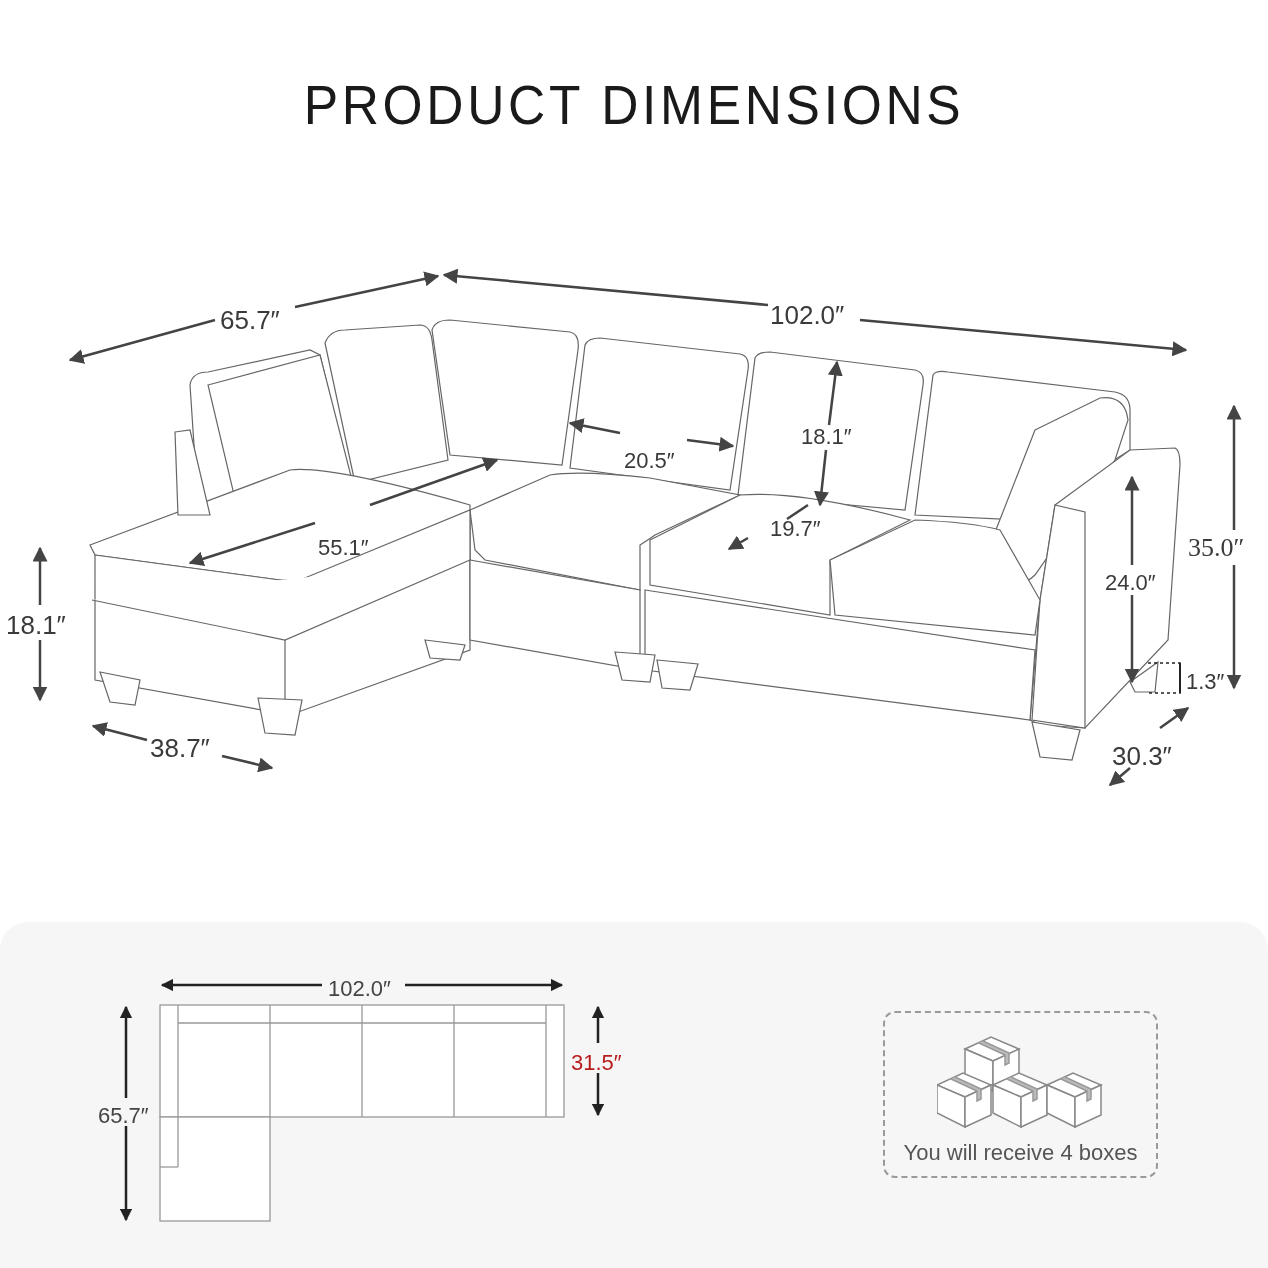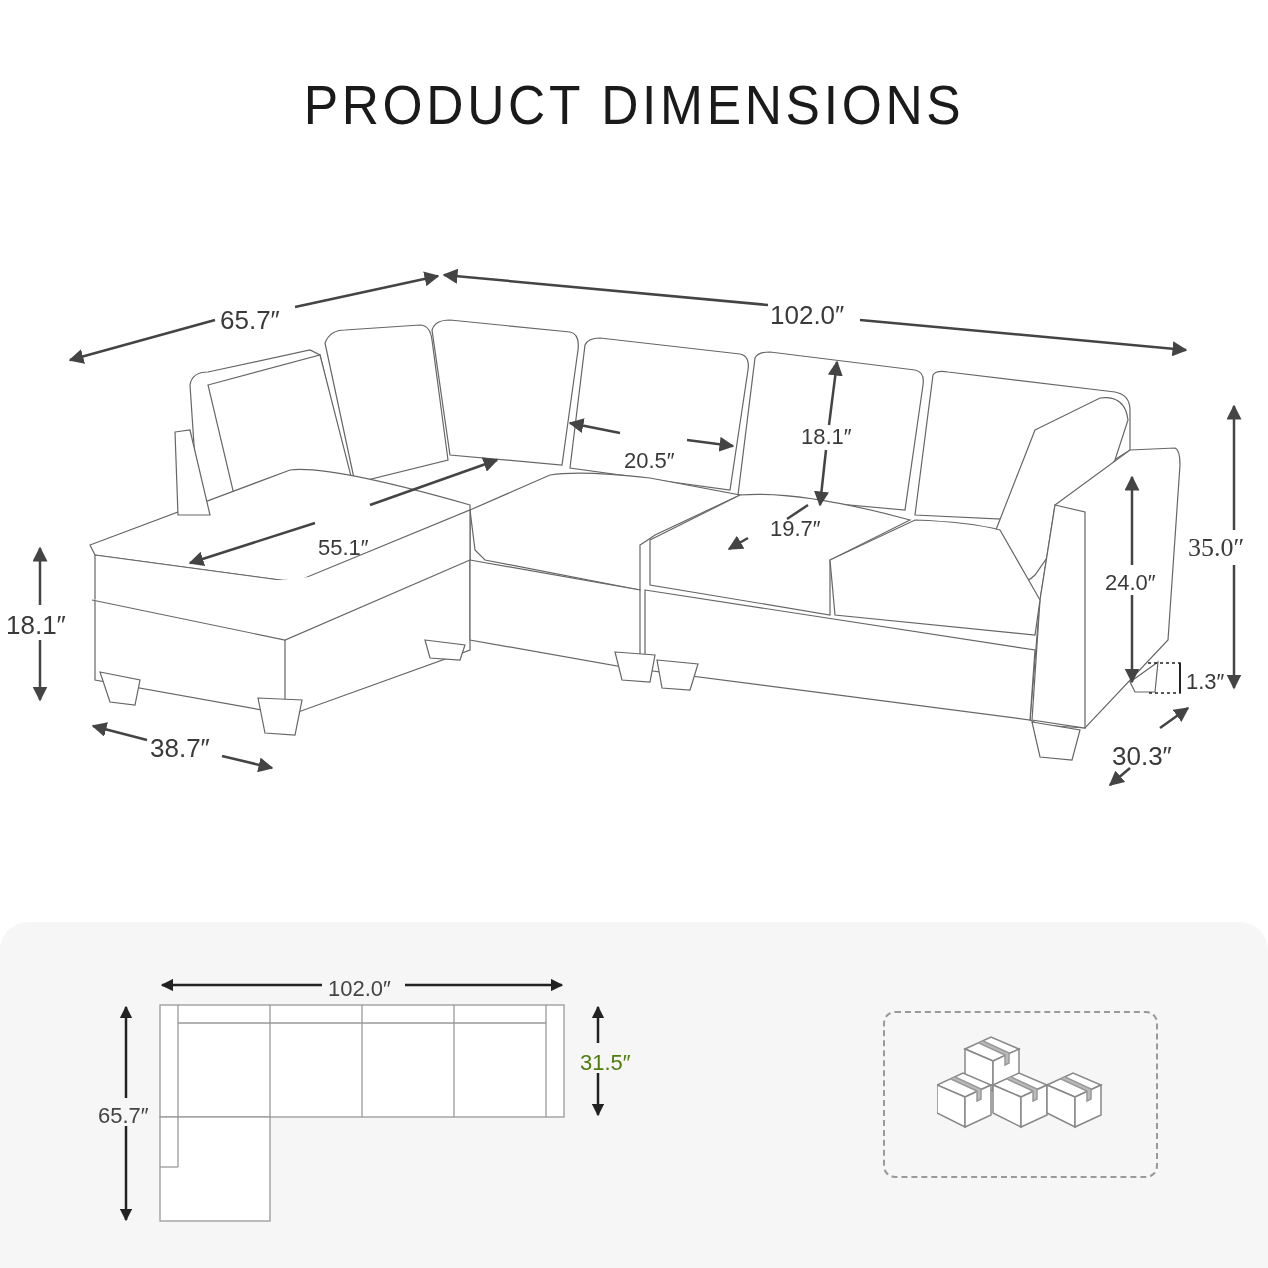--- a/index.html
+++ b/index.html
@@ -124,21 +124,21 @@
     <line x1="162" y1="985" x2="322" y2="985" marker-start="url(#ah2)"></line>
     <line x1="405" y1="985" x2="562" y2="985" marker-end="url(#ah2)"></line>
     <line x1="126" y1="1007" x2="126" y2="1098" marker-start="url(#ah2)"></line>
     <line x1="126" y1="1126" x2="126" y2="1220" marker-end="url(#ah2)"></line>
     <line x1="598" y1="1007" x2="598" y2="1043" marker-start="url(#ah2)"></line>
     <line x1="598" y1="1073" x2="598" y2="1115" marker-end="url(#ah2)"></line>
   </g>
 </svg>
 <div class="lbl" style="left:328px;top:976px;color:#444;">102.0″</div>
 <div class="lbl" style="left:98px;top:1103px;color:#444;">65.7″</div>
-<div class="lbl" style="left:571px;top:1050px;color:#4d7c0f;margin-left:9px;">31.5″</div>
+<div class="lbl" style="left:571px;top:1050px;color:#b91c1c;">31.5″</div>
 
 <div class="boxcard">
   <svg style="position:absolute;left:52px;top:20px" width="172" height="100" viewBox="0 0 172 100">
     <g fill="#fff" stroke="#888" stroke-width="1.5">
       <g transform="translate(28,4)">
         <path d="M0,12 L26,0 L54,12 L28,24 Z"></path>
           <path d="M0,12 L0,40 L28,54 L28,24 Z"></path>
           <path d="M28,24 L28,54 L54,42 L54,12 Z"></path>
         <path d="M14,6 L40,18 L40,28 L44,26 L44,16 L18,4" fill="#bbb" stroke="#999"></path>
       </g>
@@ -155,13 +155,14 @@
         <path d="M14,6 L40,18 L40,28 L44,26 L44,16 L18,4" fill="#bbb" stroke="#999"></path>
       </g>
       <g transform="translate(110,40)">
         <path d="M0,12 L26,0 L54,12 L28,24 Z"></path>
           <path d="M0,12 L0,40 L28,54 L28,24 Z"></path>
           <path d="M28,24 L28,54 L54,42 L54,12 Z"></path>
         <path d="M14,6 L40,18 L40,28 L44,26 L44,16 L18,4" fill="#bbb" stroke="#999"></path>
       </g>
     </g>
   </svg>
+  <div class="boxlabel">You will receive 4 boxes</div>
 </div>
 
 </body></html>

